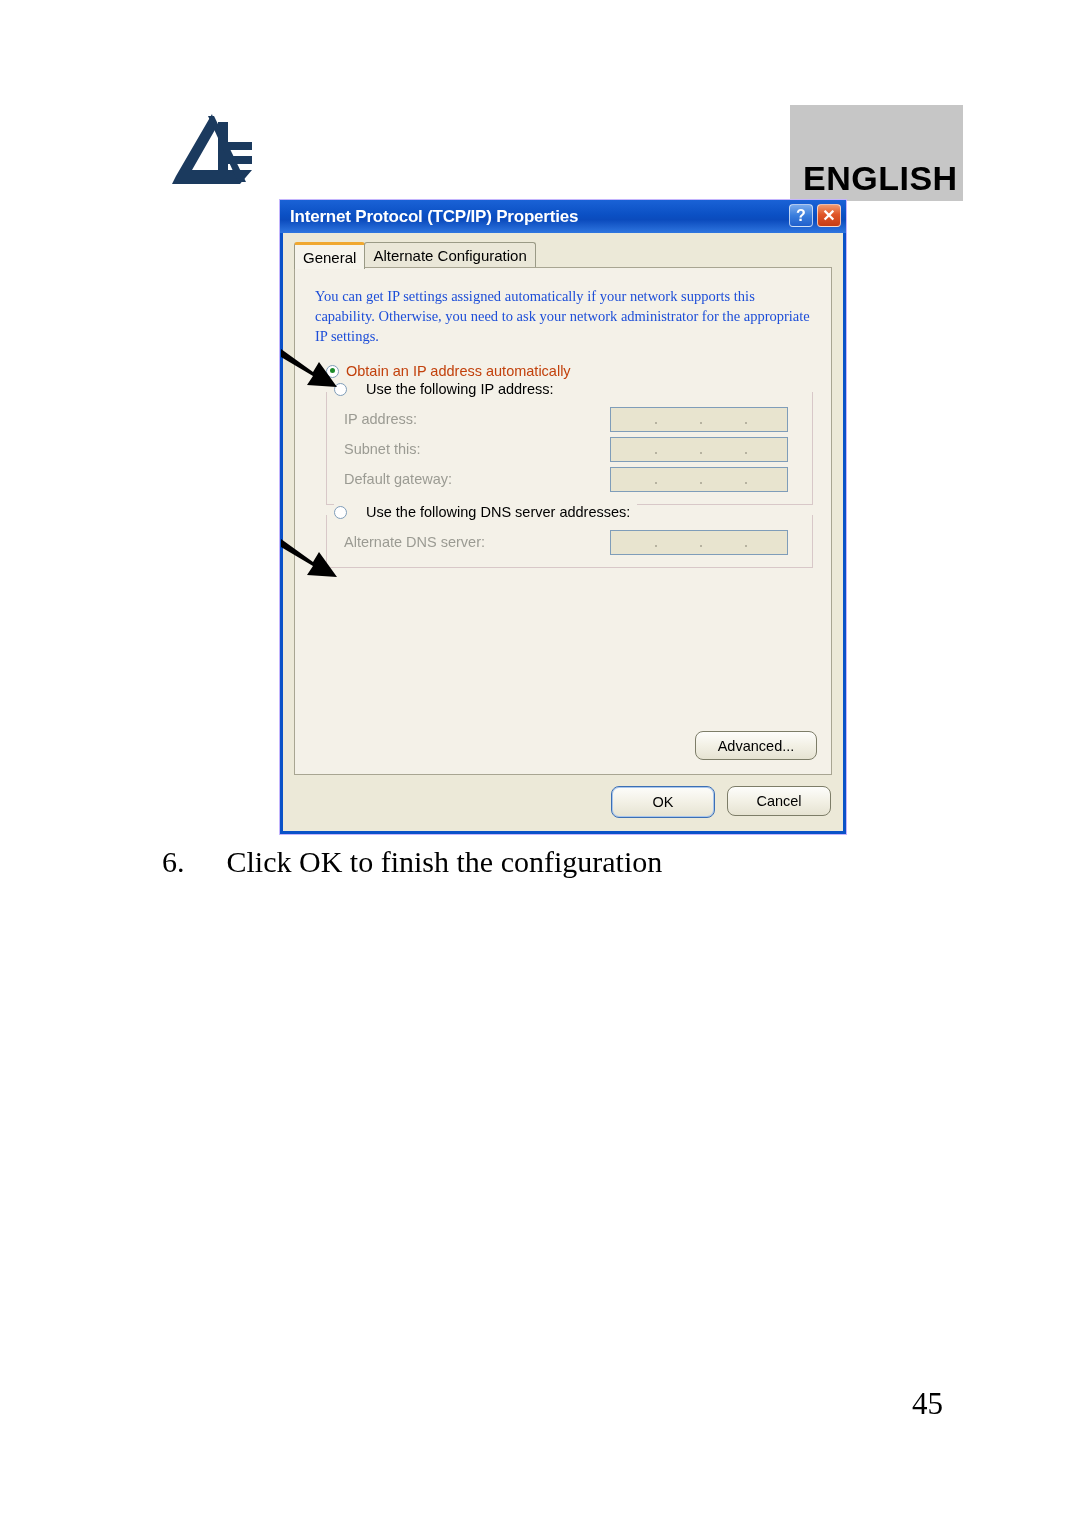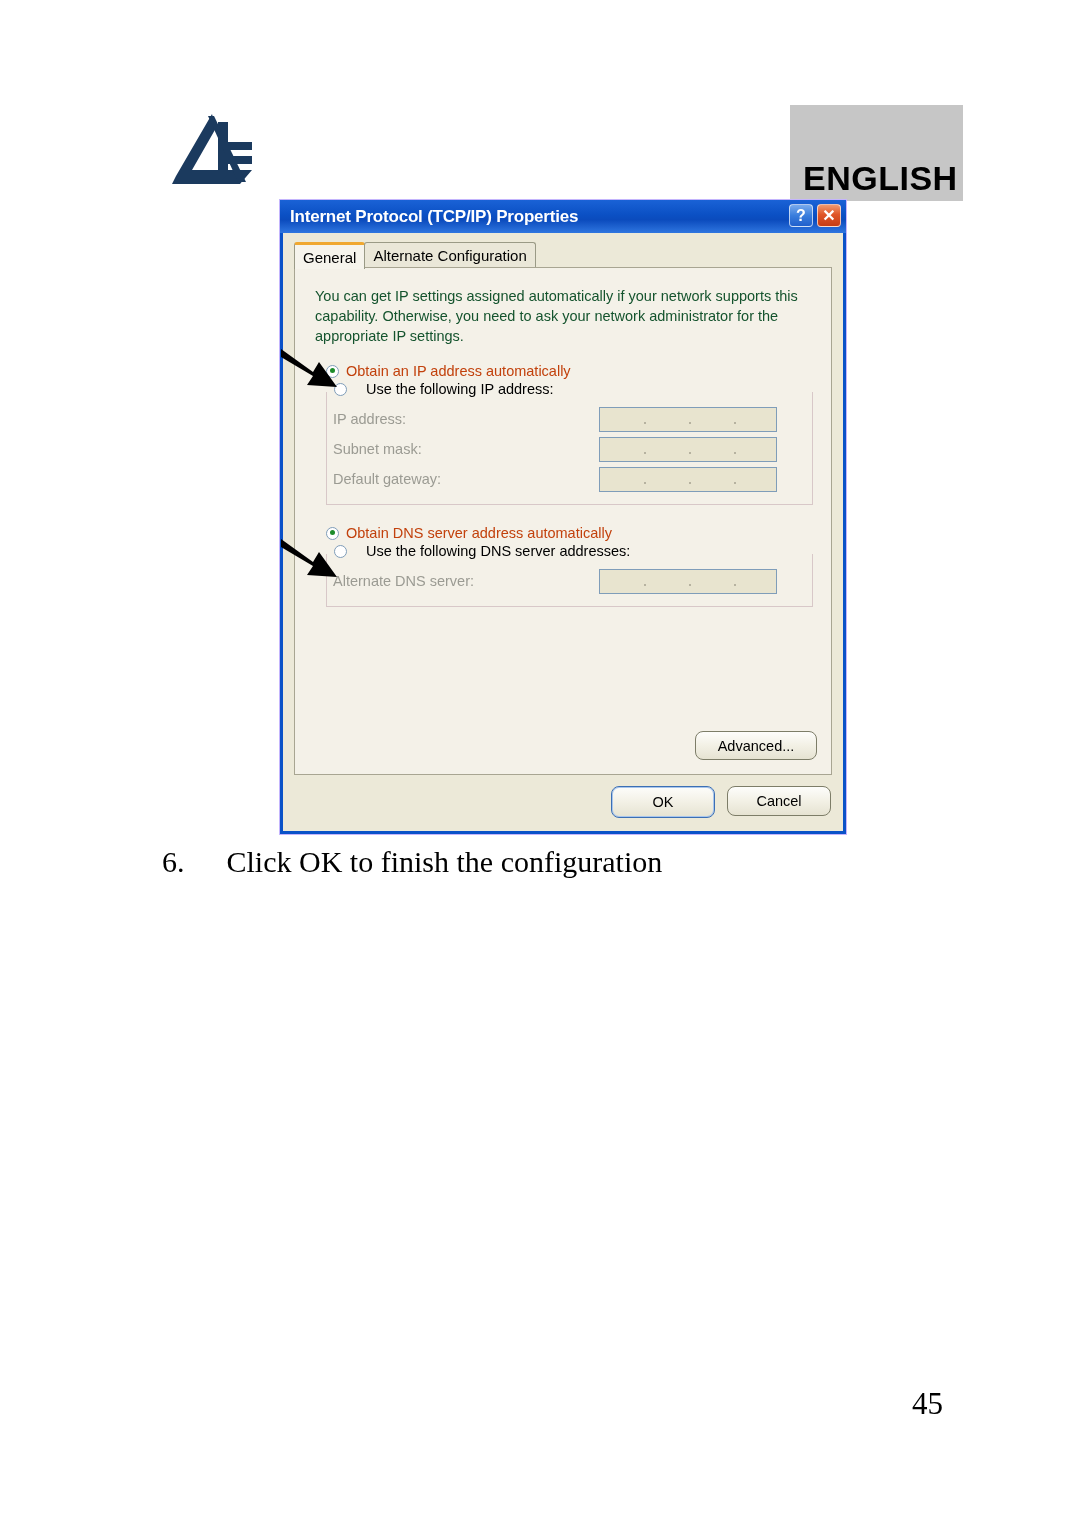--- a/index.html
+++ b/index.html
@@ -152,23 +152,24 @@
     right: 11px;
     bottom: 56px;
     background: #f4f1e8;
     border: 1px solid #a8a592;
     box-sizing: border-box;
     padding: 14px 14px 0 14px;
   }
 
   .intro {
     font-size: 14.5px;
-    color: #14532d;
+    color: #1d4ed8;
     line-height: 1.38;
     margin: 4px 2px 14px 6px;
+    font-family: Liberation Serif, serif;
   }
 
   
   .radio-row {
     display: flex;
     align-items: center;
     gap: 7px;
     font-size: 14.5px;
     color: #c2410c;
     margin-left: 17px;
@@ -215,20 +216,21 @@
     gap: 19px;
     font-size: 14.5px;
     color: #000;
     white-space: nowrap;
   }
 
   .field-row {
     display: flex;
     align-items: center;
     height: 30px;
+    margin-left: 11px;
     gap: 14px;
   }
   .field-label {
     font-size: 14.5px;
     color: #9b9b93;
     width: 252px;
     flex: 0 0 auto;
   }
   .ipbox {
     width: 178px;
@@ -366,41 +368,37 @@
 
         <div class="field-row">
           <div class="field-label">IP address:</div>
           <div class="ipbox">
             <i class="dot d1"></i>
               <i class="dot d2"></i>
               <i class="dot d3"></i>
           </div>
         </div>
         <div class="field-row">
-          <div class="field-label">Subnet mask:</div>
+          <div class="field-label">Subnet this:</div>
           <div class="ipbox">
             <i class="dot d1"></i>
               <i class="dot d2"></i>
               <i class="dot d3"></i>
           </div>
         </div>
         <div class="field-row">
           <div class="field-label">Default gateway:</div>
           <div class="ipbox">
             <i class="dot d1"></i>
               <i class="dot d2"></i>
               <i class="dot d3"></i>
           </div>
         </div>
       </div>
 
-      <div class="radio-row" style="margin-top:17px;">
-        <span class="radio checked"></span>
-        <span>Obtain DNS server address automatically</span>
-      </div>
 
       <div class="groupbox" style="margin-top:10px;">
         <div class="gb-legend">
           <span class="radio"></span>
           <span>Use the following DNS server addresses:</span>
         </div>
 
         <div class="field-row">
           <div class="field-label">Alternate DNS server:</div>
           <div class="ipbox">

